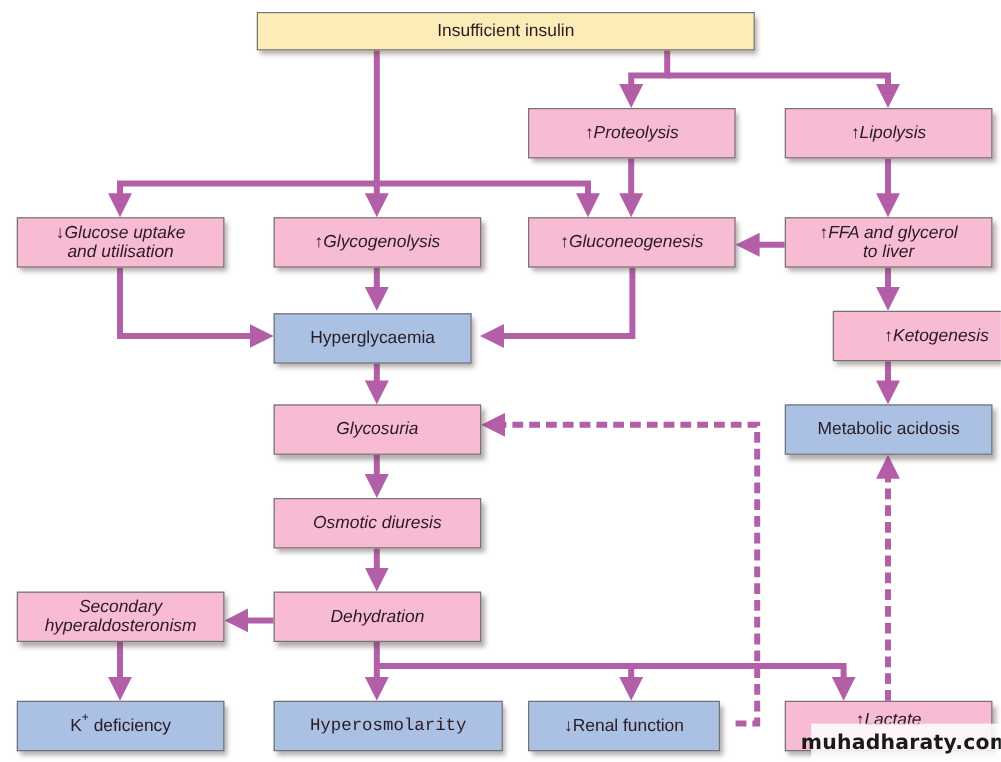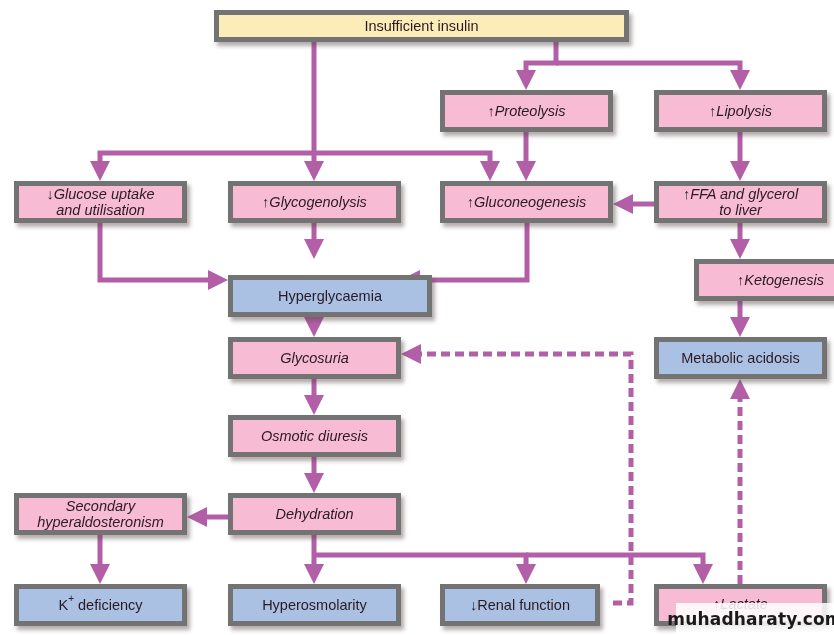--- a/index.html
+++ b/index.html
@@ -1,19 +1,19 @@
 <!DOCTYPE html>
 <html><head>
 <meta charset="utf-8">
 <style>
   html, body { margin: 0; padding: 0; background: #ffffff; }
   body { width: 834px; height: 635px; position: relative; overflow: hidden;
          font-family: "Liberation Sans", sans-serif; }
   #arrows { position: absolute; left: 0; top: 0; width: 834px; height: 635px; }
-  .box { position: absolute; box-sizing: border-box; border: 5px solid #737373;
+  .box { position: absolute; box-sizing: border-box; border: 1px solid #737373;
          display: flex; align-items: center; justify-content: center; text-align: center;
          font-size: 14.5px; line-height: 16px; color: #2a1a22;
          box-shadow: 3px 4px 4px rgba(90,70,70,0.45); }
   .pink { background: #f7bcd4; font-style: italic; }
   .blue { background: #abc1e4; }
   .yellow { background: #fcedb8; }
   .lbl { white-space: pre-line; }
   sup { font-size: 10px; line-height: 0; position: relative; top: -2px; }
   .watermark { position: absolute; left: 676px; top: 603px; width: 158px; height: 32px;
                background: rgba(255,255,255,0.85); font-family: "DejaVu Sans", sans-serif;
@@ -93,21 +93,21 @@
   <span class="lbl">↑Glycogenolysis</span>
 </div>
 <div class="box pink" style="left:440px;top:181px;width:173px;height:42px;">
   <span class="lbl">↑Gluconeogenesis</span>
 </div>
 <div class="box pink" style="left:654px;top:181px;width:173px;height:42px;">
   <span class="lbl">↑FFA and glycerol
 to liver</span>
 </div>
 
-<div class="box blue" style="left:228px;top:275px;width:204px;height:42px;text-align:right;">
+<div class="box blue" style="left:228px;top:261px;width:165px;height:42px;text-align:right;">
   <span class="lbl">Hyperglycaemia</span>
 </div>
 <div class="box pink" style="left:654px;top:259px;width:173px;height:42px;margin-left:40px;">
   <span class="lbl">↑Ketogenesis</span>
 </div>
 
 <div class="box pink" style="left:228px;top:337px;width:173px;height:42px;">
   <span class="lbl">Glycosuria</span>
 </div>
 <div class="box blue" style="left:654px;top:337px;width:173px;height:42px;">
@@ -122,21 +122,21 @@
   <span class="lbl">Secondary
 hyperaldosteronism</span>
 </div>
 <div class="box pink" style="left:228px;top:493px;width:173px;height:42px;">
   <span class="lbl">Dehydration</span>
 </div>
 
 <div class="box blue" style="left:14px;top:584px;width:173px;height:42px;">
   <span class="lbl"><span>K</span><sup>+</sup><span style="white-space:pre;"> deficiency</span></span>
 </div>
-<div class="box blue" style="left:228px;top:584px;width:173px;height:42px;">
+<div class="box blue" style="left:228px;top:584px;width:191px;height:42px;font-family:Liberation Mono, monospace;">
   <span class="lbl">Hyperosmolarity</span>
 </div>
 <div class="box blue" style="left:440px;top:584px;width:160px;height:42px;">
   <span class="lbl">↓Renal function</span>
 </div>
 <div class="box pink" style="left:654px;top:584px;width:173px;height:42px;align-items:flex-start;padding-top:7px;">
   <span class="lbl">↑Lactate</span>
 </div>
 
 <div class="watermark">muhadharaty.com</div>

